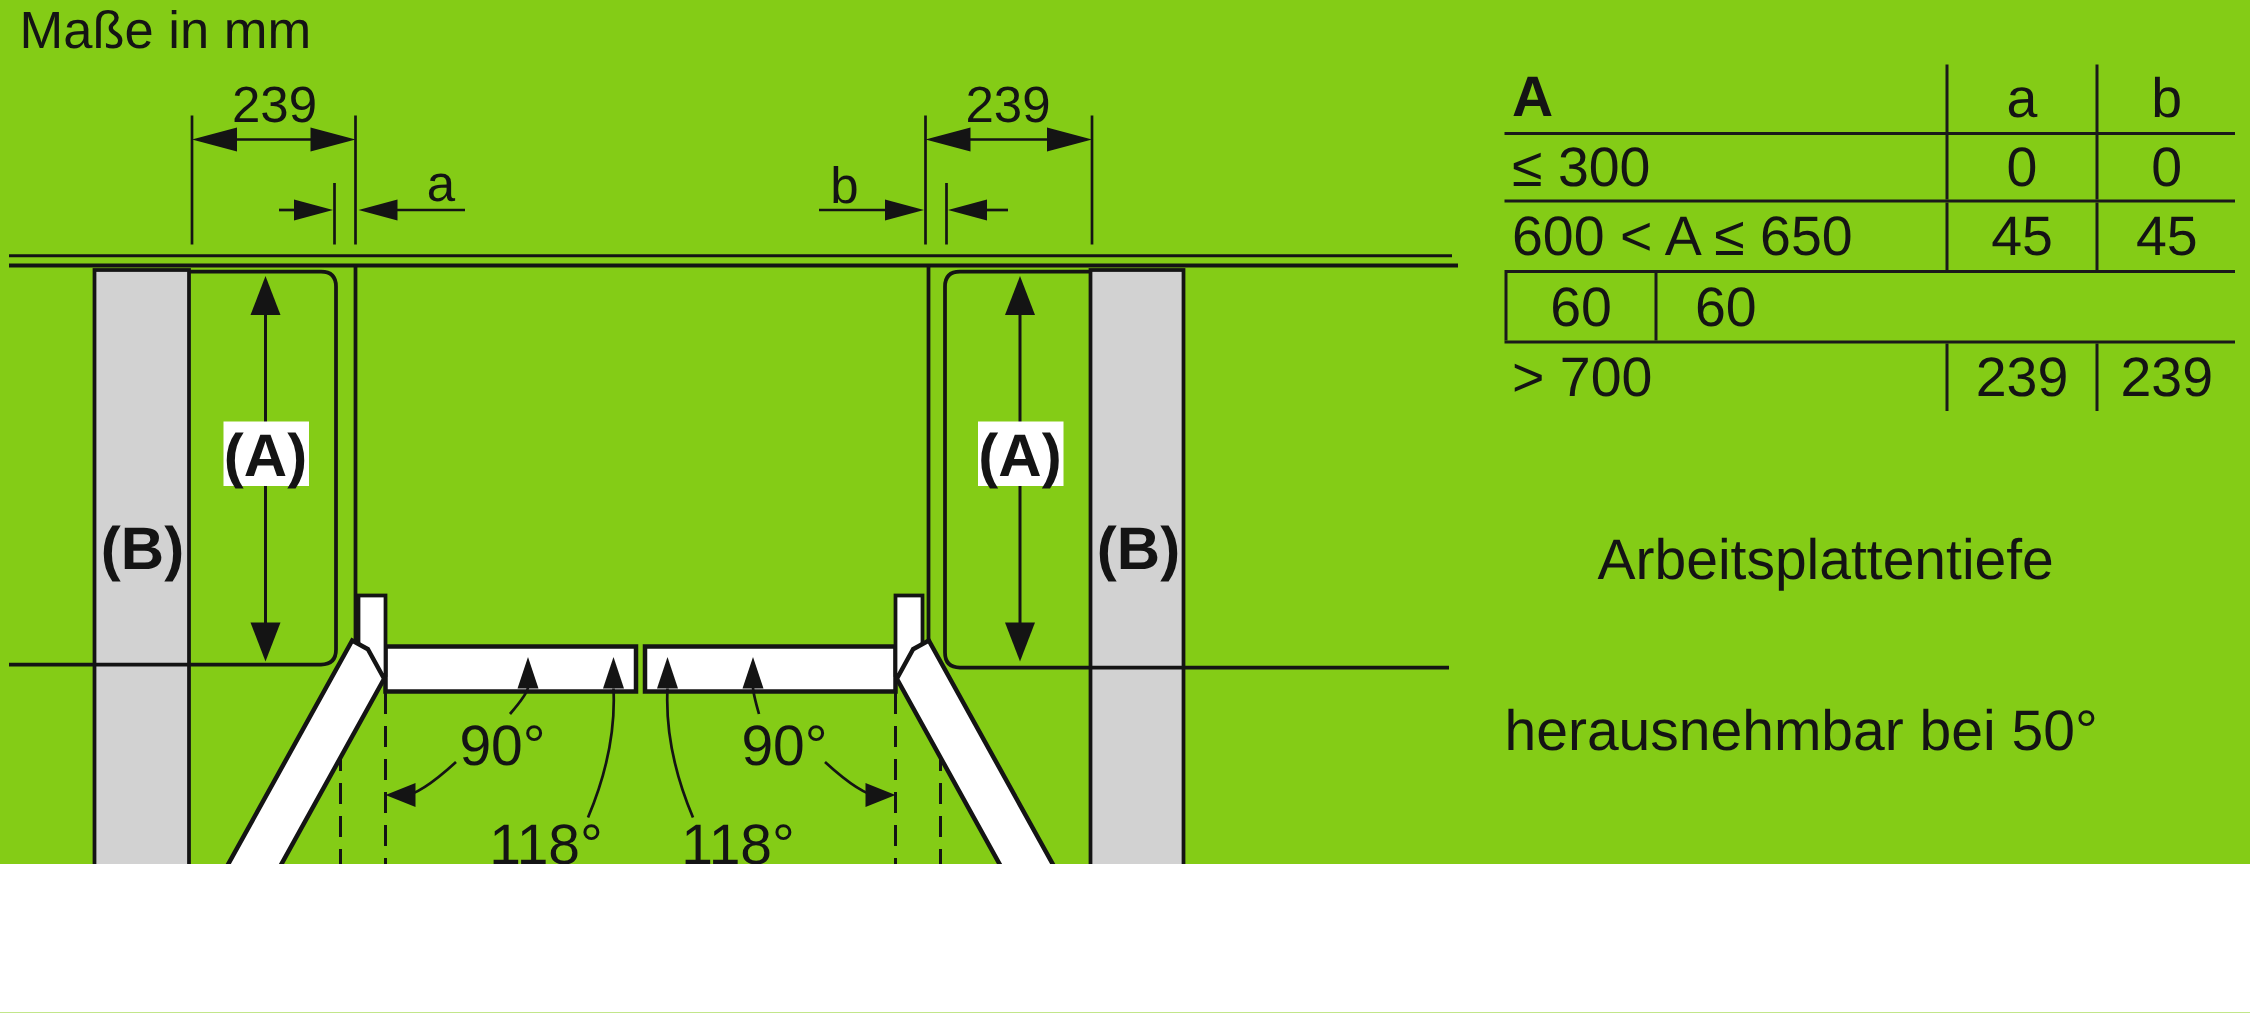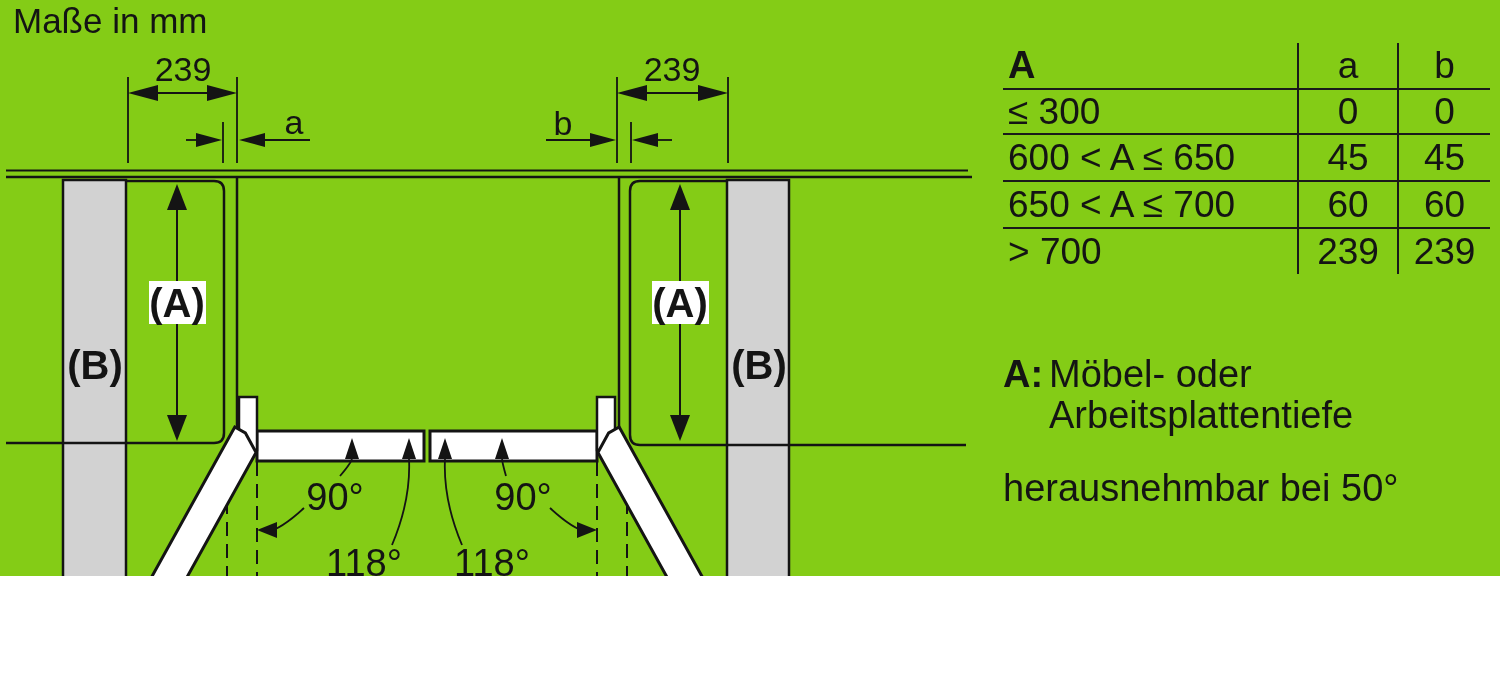--- a/index.html
+++ b/index.html
@@ -17,21 +17,21 @@
   .tr.last{border-bottom:none;height:43px;justify-content:flex-end;}
   .c1{width:294px;box-sizing:border-box;padding-left:5px;display:flex;align-items:center;height:100%;}
   .c2{width:100px;box-sizing:border-box;border-left:2px solid #1a1a1a;display:flex;align-items:center;justify-content:center;height:100%;}
   .c3{width:93px;box-sizing:border-box;border-left:2px solid #1a1a1a;display:flex;align-items:center;justify-content:center;height:100%;}
   .tr.head .c1{font-weight:bold;font-size:38px;}
 
   
   .legend-a{position:absolute;left:1003px;top:354px;font-size:38px;line-height:41px;color:#141414;}
   .legend-b{position:absolute;left:1003px;top:469px;font-size:38px;line-height:38px;color:#141414;}
   .lkey{display:inline-block;width:46px;font-weight:bold;}
-  .lindent{margin-left:46px;}
+  .lindent{margin-left:62px;}
 </style>
 </head>
 <body>
 
 <div class="stage">
 
   <div class="page-title">Maße in mm</div>
 
   <svg class="diagram-svg" width="980" height="675" viewBox="0 0 980 675" xmlns="http://www.w3.org/2000/svg">
 
@@ -160,35 +160,31 @@
       <div class="c1">≤ 300</div>
       <div class="c2">0</div>
       <div class="c3">0</div>
     </div>
     <div class="tr" style="height:45px">
       <div class="c1">600 &lt; A ≤ 650</div>
       <div class="c2">45</div>
       <div class="c3">45</div>
     </div>
     <div class="tr" style="height:45px">
-      <div class="c1">650 &lt; A ≤ 700</div>
       <div class="c2">60</div>
       <div class="c3">60</div>
     </div>
     <div class="tr last" style="height:45px">
       <div class="c1">&gt; 700</div>
       <div class="c2">239</div>
       <div class="c3">239</div>
     </div>
   </div>
 
   <div class="legend-a">
-    <div>
-      <span class="lkey">A:</span><span>Möbel- oder</span>
-    </div>
     <div class="lindent">Arbeitsplattentiefe</div>
   </div>
 
   <div class="legend-b">
     <div>herausnehmbar bei 50°</div>
   </div>
 
 </div>
 
 </body></html>

